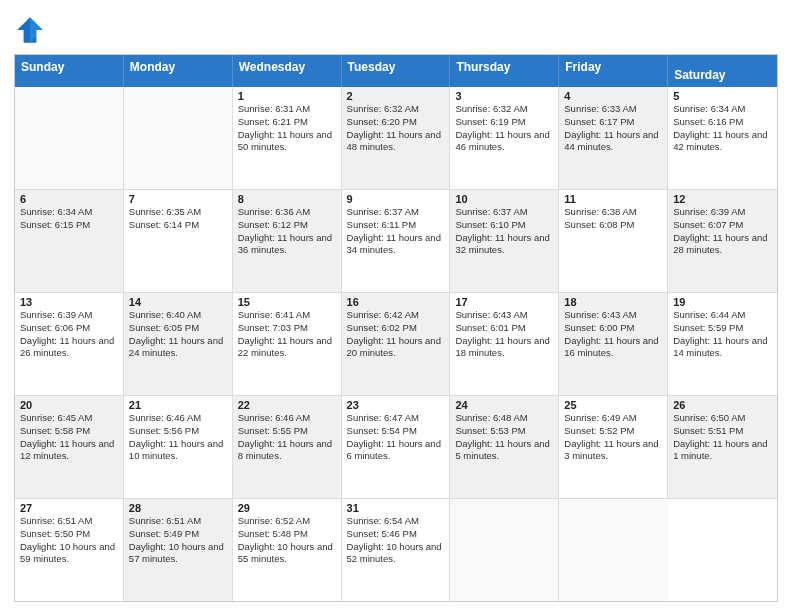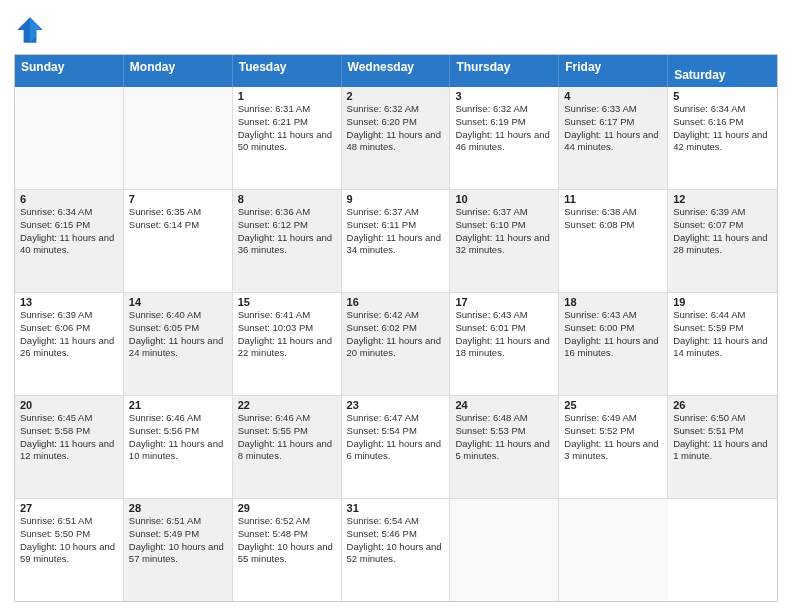--- a/index.html
+++ b/index.html
@@ -133,22 +133,22 @@
     <div class="title-block">
       <div class="month-title"></div>
       <div class="location-title"></div>
     </div>
   </div>
 
   <div class="calendar">
     <div class="cal-header-row">
     <div class="cal-header-cell">Sunday</div>
         <div class="cal-header-cell">Monday</div>
+        <div class="cal-header-cell">Wednesday</div>
         <div class="cal-header-cell">Tuesday</div>
-        <div class="cal-header-cell">Wednesday</div>
         <div class="cal-header-cell">Thursday</div>
         <div class="cal-header-cell">Friday</div>
         <div class="cal-header-cell">Saturday</div>
       </div>
     <div class="cal-body">
     <div class="cal-week">
           <div class="cal-cell empty"></div>
           <div class="cal-cell empty"></div>
           <div class="cal-cell">
             <div class="day-num">1</div>
@@ -179,21 +179,20 @@
             <div class="cell-line">Sunrise: 6:34 AM</div>
             <div class="cell-line">Sunset: 6:16 PM</div>
             <div class="cell-line">Daylight: 11 hours and 42 minutes.</div>
           </div>
         </div>
         <div class="cal-week">
           <div class="cal-cell shaded">
             <div class="day-num">6</div>
             <div class="cell-line">Sunrise: 6:34 AM</div>
             <div class="cell-line">Sunset: 6:15 PM</div>
-            <div class="cell-line">Daylight: 11 hours and 40 minutes.</div>
           </div>
           <div class="cal-cell">
             <div class="day-num">7</div>
             <div class="cell-line">Sunrise: 6:35 AM</div>
             <div class="cell-line">Sunset: 6:14 PM</div>
           </div>
           <div class="cal-cell shaded">
             <div class="day-num">8</div>
             <div class="cell-line">Sunrise: 6:36 AM</div>
             <div class="cell-line">Sunset: 6:12 PM</div>
@@ -232,21 +231,21 @@
           </div>
           <div class="cal-cell shaded">
             <div class="day-num">14</div>
             <div class="cell-line">Sunrise: 6:40 AM</div>
             <div class="cell-line">Sunset: 6:05 PM</div>
             <div class="cell-line">Daylight: 11 hours and 24 minutes.</div>
           </div>
           <div class="cal-cell">
             <div class="day-num">15</div>
             <div class="cell-line">Sunrise: 6:41 AM</div>
-            <div class="cell-line">Sunset: 10:03 PM</div>
+            <div class="cell-line">Sunset: 7:03 PM</div>
             <div class="cell-line">Daylight: 11 hours and 22 minutes.</div>
           </div>
           <div class="cal-cell shaded">
             <div class="day-num">16</div>
             <div class="cell-line">Sunrise: 6:42 AM</div>
             <div class="cell-line">Sunset: 6:02 PM</div>
             <div class="cell-line">Daylight: 11 hours and 20 minutes.</div>
           </div>
           <div class="cal-cell">
             <div class="day-num">17</div>

